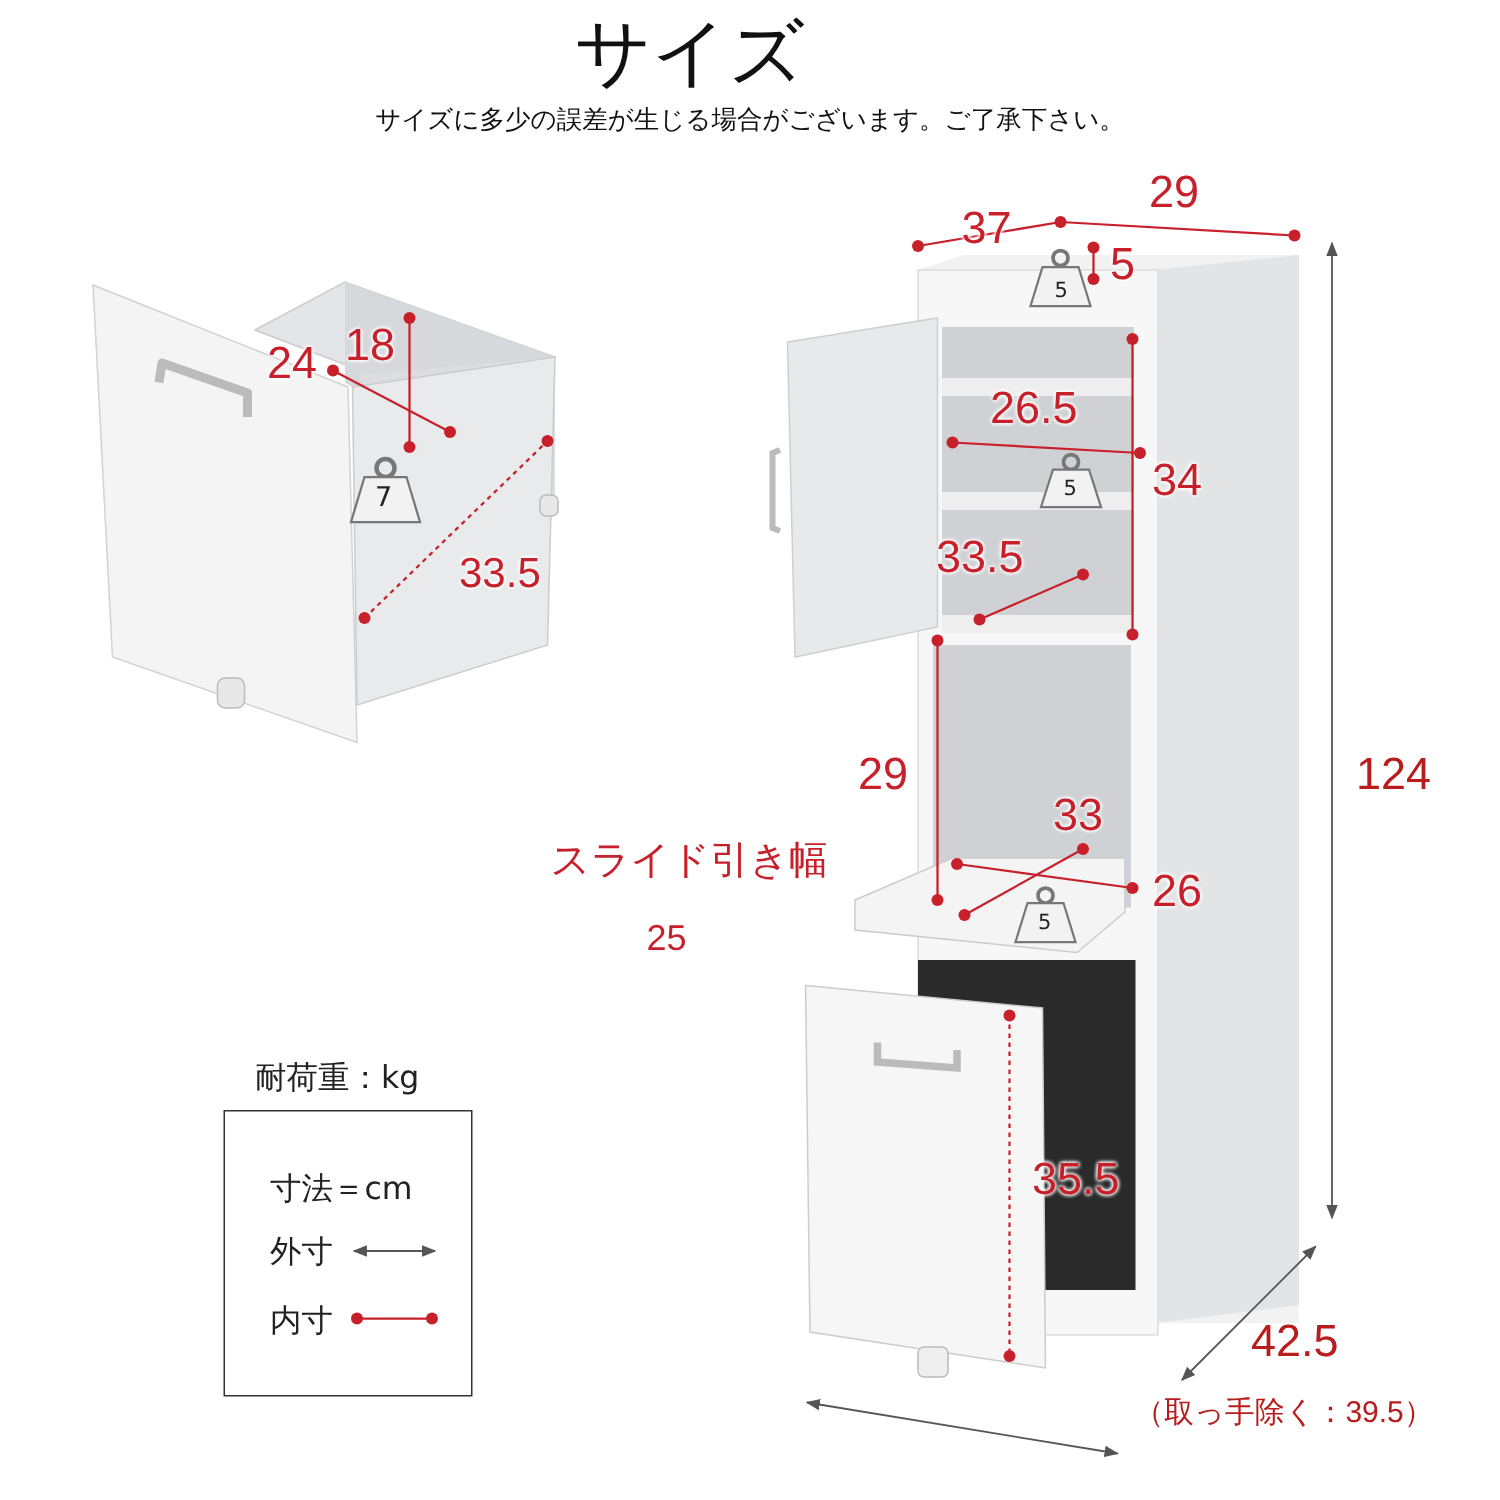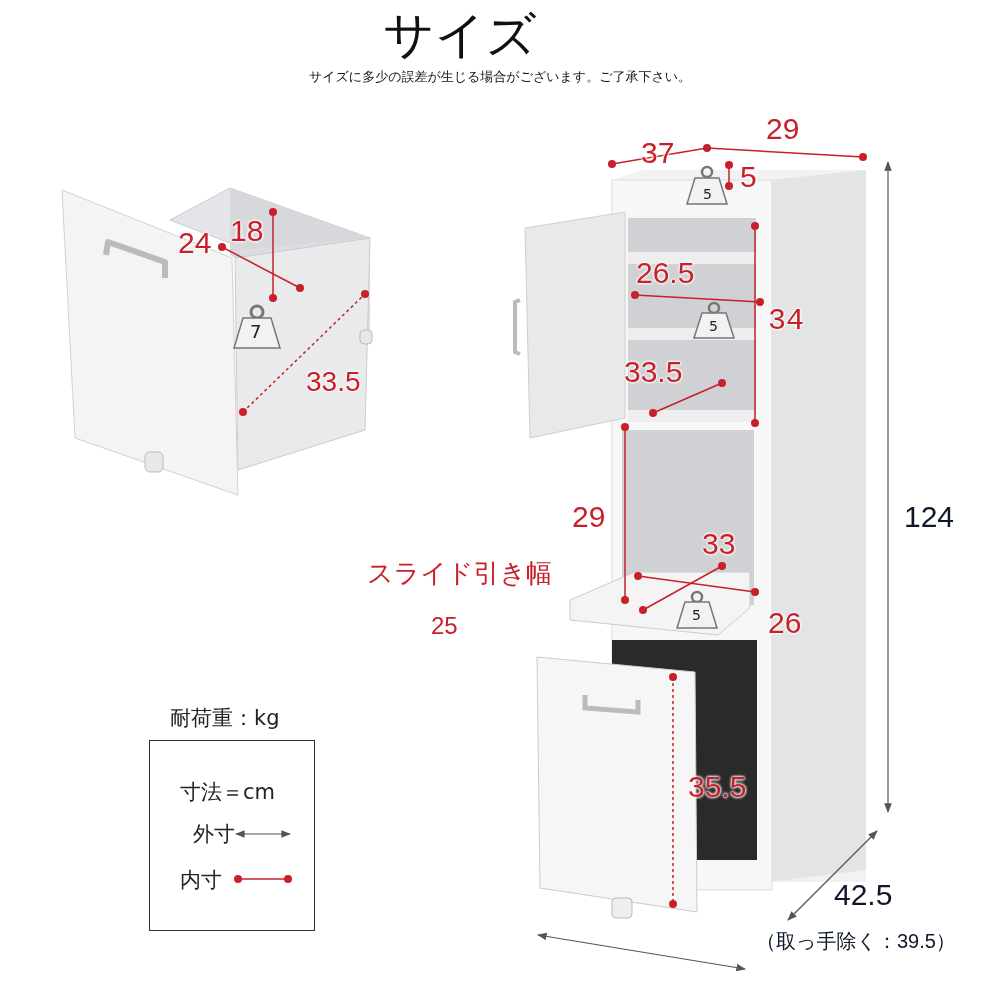--- a/index.html
+++ b/index.html
@@ -1,21 +1,21 @@
 <!DOCTYPE html>
 <html><head>
 <meta charset="utf-8">
 <style>
   html,body{margin:0;padding:0;background:#fff;}
   body{width:1000px;height:1000px;position:relative;overflow:hidden;font-family:"DejaVu Sans",sans-serif;}
   .abs{position:absolute;}
   .title{left:0;width:920px;top:2px;text-align:center;font-size:50px;color:#111;}
-  .subtitle{left:0;width:1000px;top:68px;text-align:center;font-size:13px;color:#111;}
+  .subtitle{left:0;width:1000px;top:68px;text-align:center;font-size:17px;color:#111;}
   .red{color:#c8202a;font-family:"Liberation Sans",sans-serif;}
-  .gray{color:#0f172a;font-family:"Liberation Sans",sans-serif;}
+  .gray{color:#b91c1c;font-family:"Liberation Sans",sans-serif;}
   .rlabel{font-size:30px;text-shadow:0 0 3px #fff,0 0 3px #fff,0 0 3px #fff;}
   svg{position:absolute;left:0;top:0;}
   .legend-box{left:149px;top:740px;width:166px;height:191px;border:1.5px solid #333;box-sizing:border-box;}
   .legend-title{left:170px;top:704px;font-size:21px;color:#222;}
   .lg-row{font-size:21px;color:#222;}
 </style>
 </head>
 <body>
 
 <div class="abs title">サイズ</div>
@@ -123,33 +123,33 @@
 
 <div class="abs red rlabel" style="left:178px;top:226px;">24</div>
 <div class="abs red rlabel" style="left:230px;top:214px;">18</div>
 <div class="abs red rlabel" style="left:306px;top:366px;font-size:28px;">33.5</div>
 <div class="abs" style="left:250px;top:321px;font-size:18px;color:#222;">7</div>
 
 <div class="abs red rlabel" style="left:641px;top:112px;margin-top:24px;">37</div>
 <div class="abs red rlabel" style="left:766px;top:112px;">29</div>
 <div class="abs red rlabel" style="left:740px;top:160px;">5</div>
 <div class="abs" style="left:703px;top:186px;font-size:14px;color:#222;">5</div>
-<div class="abs red rlabel" style="left:636px;top:256px;text-align:right;">26.5</div>
-<div class="abs red rlabel" style="left:768px;top:304px;font-family:Liberation Mono, monospace;">34</div>
+<div class="abs red rlabel" style="left:660px;top:256px;text-align:right;">26.5</div>
+<div class="abs red rlabel" style="left:768px;top:304px;">34</div>
 <div class="abs" style="left:709px;top:318px;font-size:14px;color:#222;">5</div>
 <div class="abs red rlabel" style="left:624px;top:355px;">33.5</div>
 <div class="abs red rlabel" style="left:572px;top:500px;">29</div>
 <div class="abs red rlabel" style="left:702px;top:527px;">33</div>
-<div class="abs red rlabel" style="left:768px;top:606px;">26</div>
+<div class="abs red rlabel" style="left:768px;top:578px;">26</div>
 <div class="abs" style="left:692px;top:607px;font-size:14px;color:#222;">5</div>
 <div class="abs red" style="left:367px;top:556px;font-size:26px;">スライド引き幅</div>
 <div class="abs red" style="left:431px;top:612px;font-size:24px;">25</div>
 <div class="abs red rlabel" style="left:688px;top:770px;">35.5</div>
 <div class="abs gray" style="left:904px;top:500px;font-size:30px;">124</div>
 <div class="abs gray" style="left:834px;top:878px;font-size:30px;">42.5</div>
 <div class="abs gray" style="left:756px;top:928px;font-size:20px;text-align:center;">（取っ手除く：39.5）</div>
 <div class="abs gray" style="left:596px;top:955px;font-size:30px;margin-top:45px;">32.5</div>
 
 <div class="abs legend-title">耐荷重：kg</div>
 <div class="abs legend-box"></div>
 <div class="abs lg-row" style="left:180px;top:778px;">寸法＝cm</div>
-<div class="abs lg-row" style="left:180px;top:820px;margin-left:13px;">外寸</div>
+<div class="abs lg-row" style="left:180px;top:820px;">外寸</div>
 <div class="abs lg-row" style="left:180px;top:866px;">内寸</div>
 
 </body></html>

